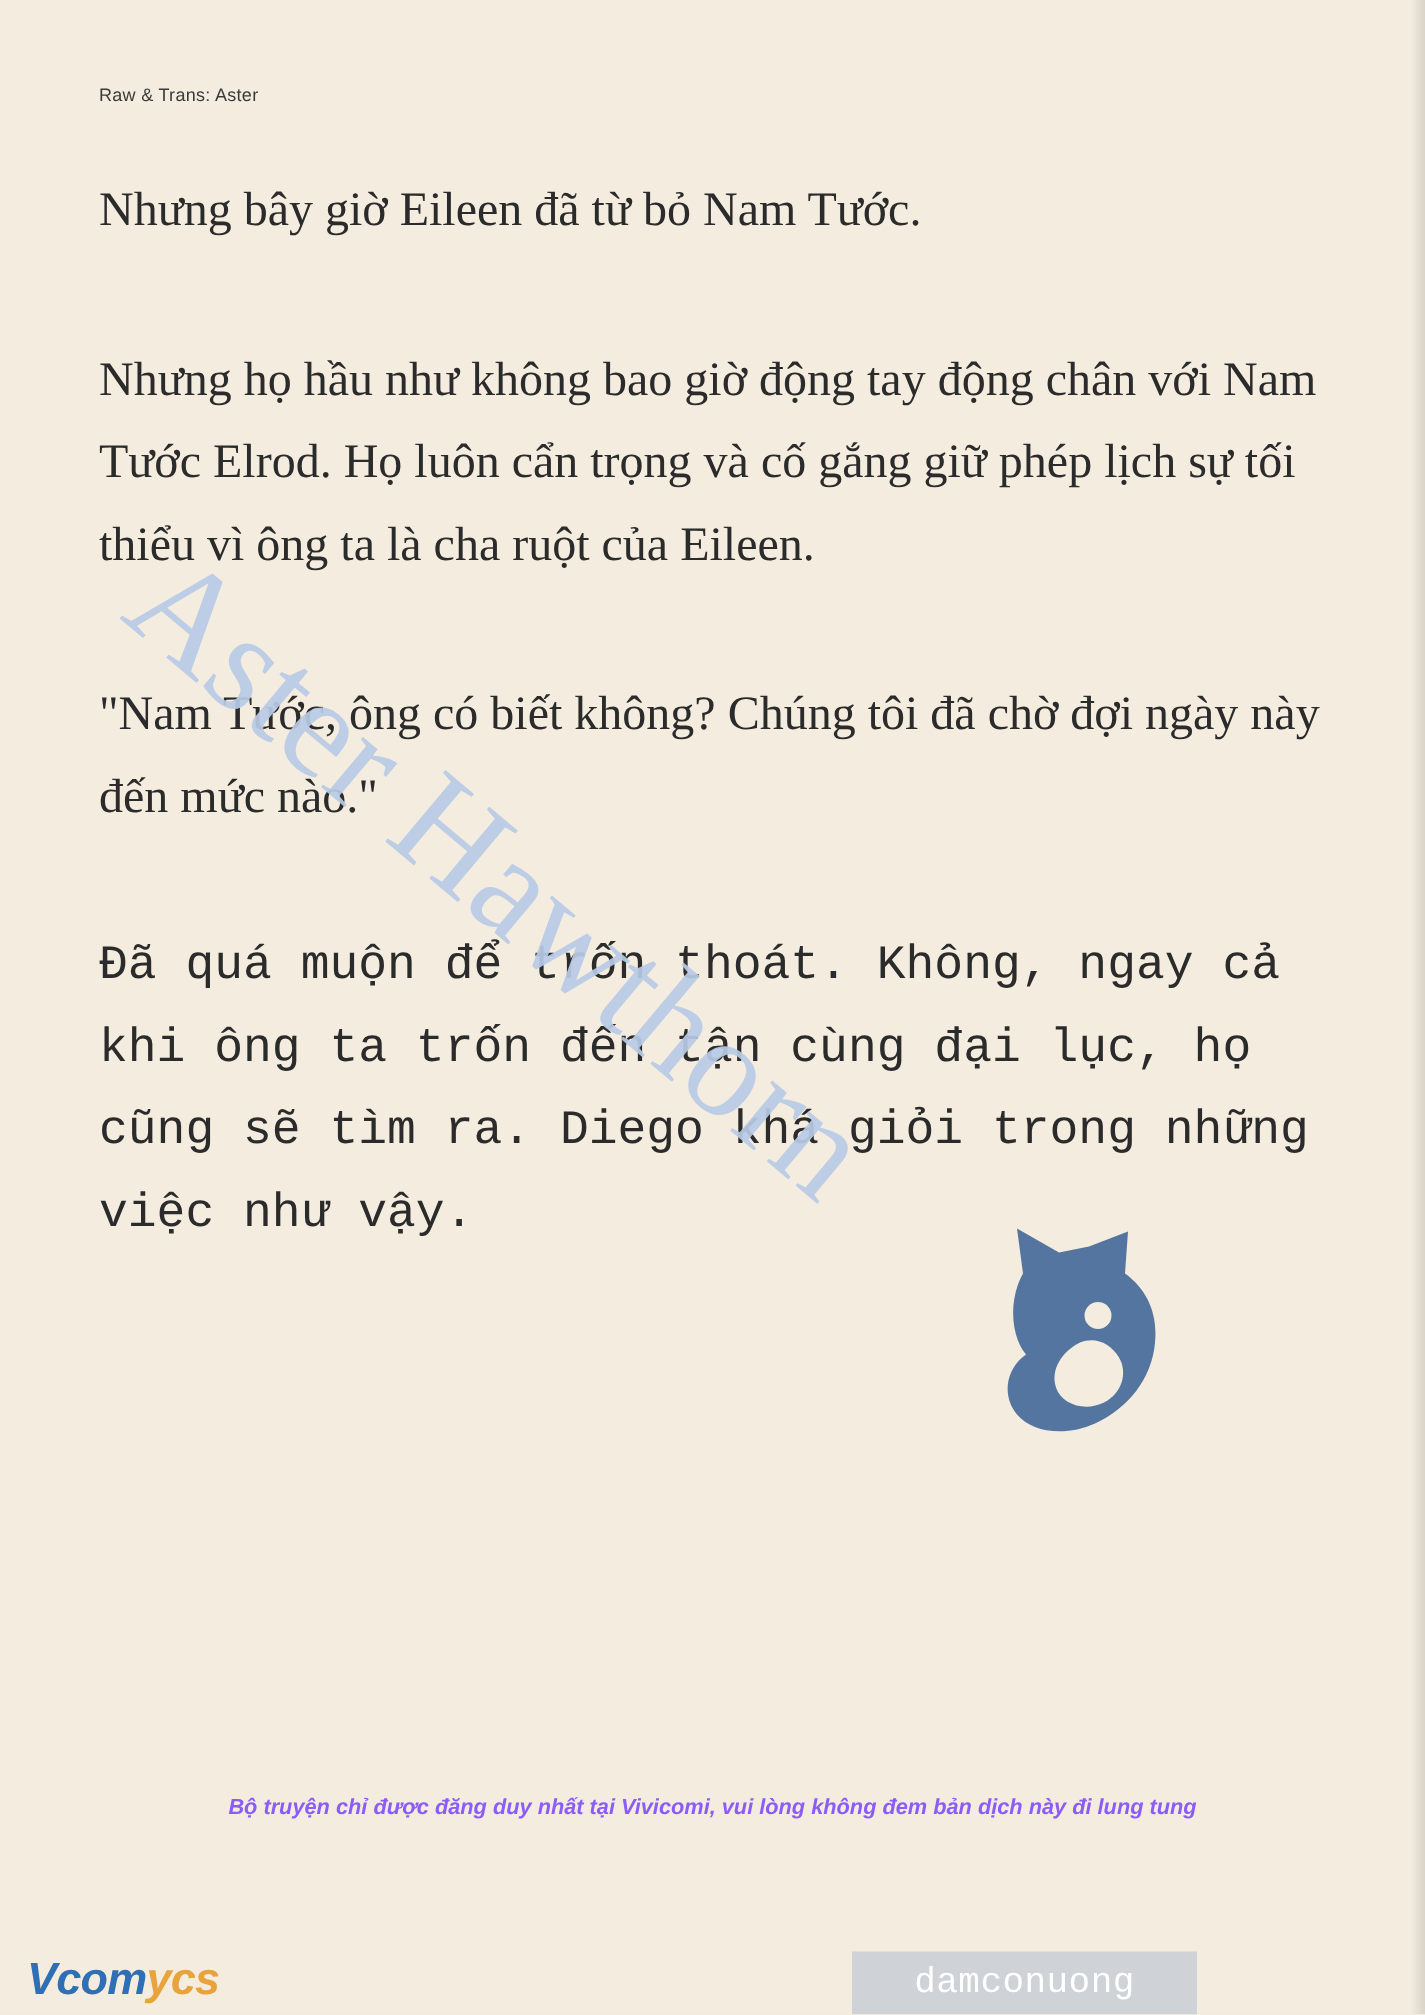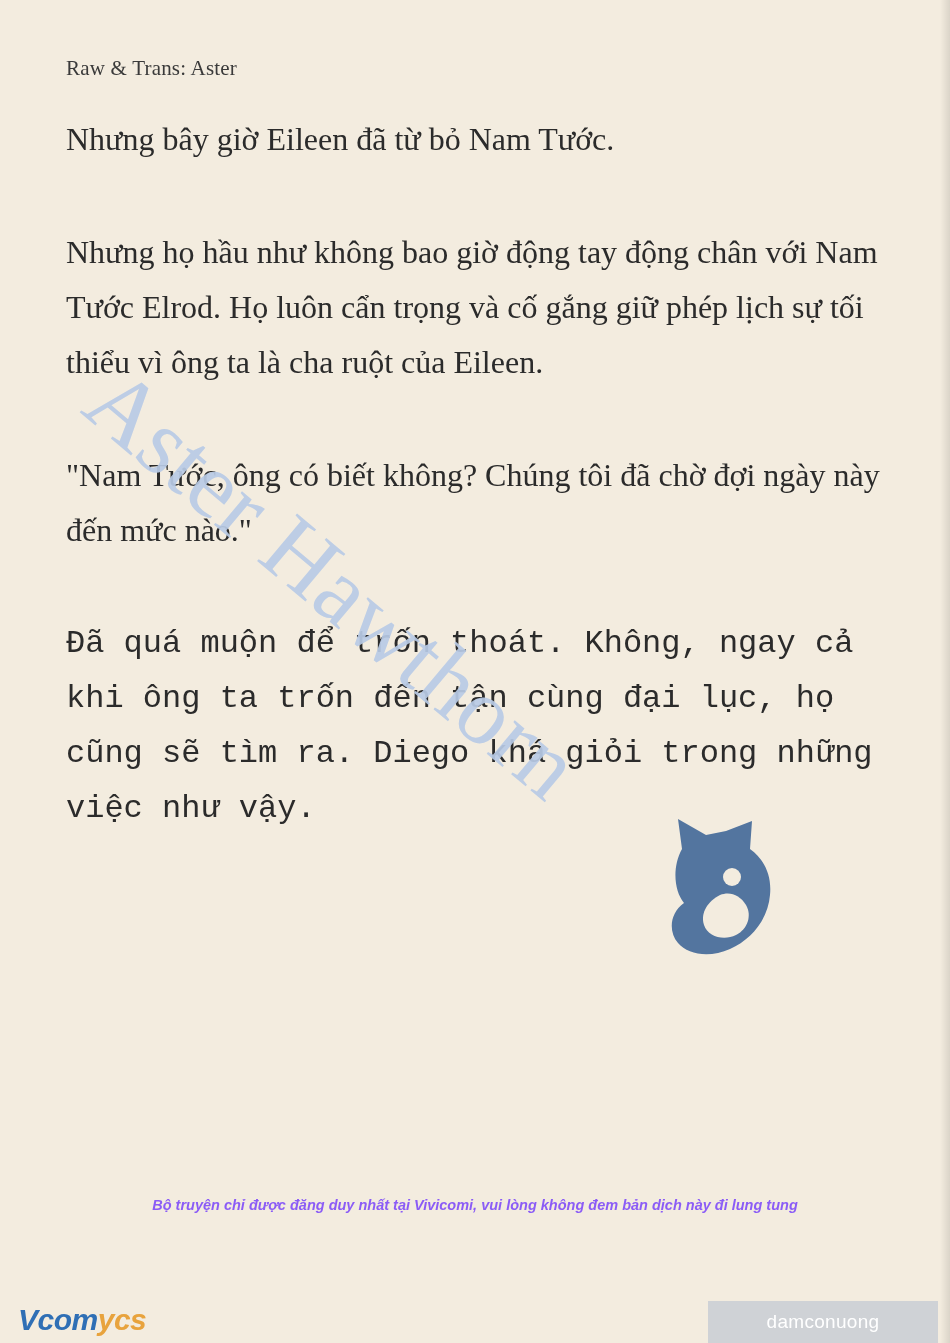--- a/index.html
+++ b/index.html
@@ -17,22 +17,22 @@
     position: relative;
     width: 950px;
     height: 1343px;
     background: #f3ecdf;
     overflow: hidden;
   }
   .credit {
     position: absolute;
     top: 56px;
     left: 66px;
-    font-family: Liberation Serif, serif;
-    font-size: 21px;
+    font-family: Liberation Sans, sans-serif;
+    font-size: 12px;
     color: #3a3a3a;
     letter-spacing: 0.2px;
     text-align: center;
   }
   .body-text {
     position: absolute;
     top: 112px;
     left: 66px;
     width: 820px;
     font-family: "Liberation Serif", serif;
@@ -86,21 +86,21 @@
     color: #8b5cf6;
     line-height: 2.1;
   }
   .footer-note div {
     margin: 0;
   }
   .bottom-bar {
     position: absolute;
     left: 0;
     bottom: 0;
-    width: 938px;
+    width: 798px;
     height: 54px;
   }
   .logo {
     position: absolute;
     left: 18px;
     bottom: 6px;
     font-family: "Liberation Sans", sans-serif;
     font-size: 30px;
     font-weight: bold;
     font-style: italic;
@@ -114,22 +114,22 @@
     color: #e8a33d;
   }
   .badge {
     position: absolute;
     right: 0;
     bottom: 0;
     height: 42px;
     width: 230px;
     background: #cfd2d6;
     color: #ffffff;
-    font-family: Liberation Sans, sans-serif;
-    font-size: 19px;
+    font-family: Liberation Mono, monospace;
+    font-size: 24px;
     display: flex;
     align-items: center;
     justify-content: center;
     letter-spacing: 0.3px;
   }
   .edge-shadow {
     position: absolute;
     top: 0;
     right: 0;
     width: 10px;

